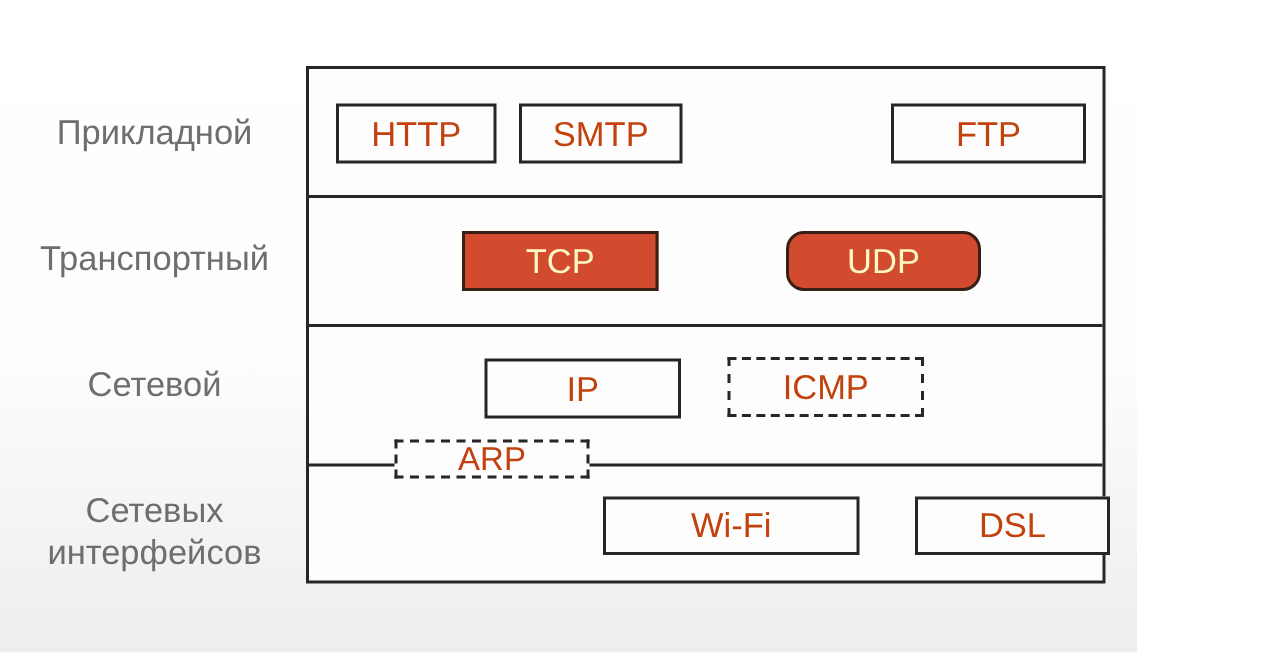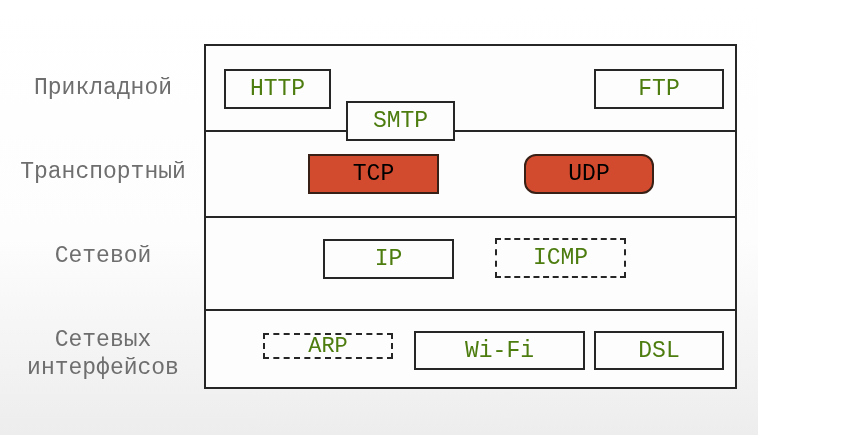--- a/index.html
+++ b/index.html
@@ -1,21 +1,21 @@
 <!DOCTYPE html>
 <html><head>
 <meta charset="utf-8">
 <style>
   html,body{margin:0;padding:0;background:#fff;}
   #stage{
     position:relative;
     width:758px;height:435px;
     overflow:hidden;
     background:linear-gradient(180deg,#ffffff 0%,#fdfdfd 55%,#ededed 100%);
-    font-family:Liberation Mono, monospace;
+    font-family:Liberation Sans, sans-serif;
   }
   
   .layer-label{
     position:absolute;left:0;width:206px;
     text-align:center;
     color:#6e6e6e;
     font-size:23px;line-height:28px;
     white-space:nowrap;
   }
   .layer-label.wrap{white-space:normal;padding:0 20px;box-sizing:border-box;}
@@ -31,55 +31,55 @@
     position:absolute;left:0;right:0;height:2px;
     background:var(--line);
   }
   .proto{
     position:absolute;
     display:flex;align-items:center;justify-content:center;
     box-sizing:border-box;
     height:40px;
     border:2px solid var(--line);
     background:#fdfdfd;
-    color:#4d7c0f;
+    color:#c2410c;
     font-size:23px;
   }
   .proto.dashed{border:2px dashed var(--line);}
   .proto.accent{
     background:var(--accent);
     border:2px solid #382016;
-    color:#000000;
+    color:#fef9c3;
   }
   .proto.bridge{height:26px;font-size:22px;z-index:2;}
 </style>
 </head>
 <body>
 
 <div id="stage" style="--accent: #d24b2e; --line: #262626;">
 
   <div class="layer-label" style="top:74px;">Прикладной</div>
   <div class="layer-label" style="top:158px;">Транспортный</div>
   <div class="layer-label" style="top:242px;">Сетевой</div>
   <div class="layer-label wrap" style="top:326px;">Сетевых интерфейсов</div>
 
   <div id="stack">
 
     <div class="divider" style="top:84px;"></div>
     <div class="divider" style="top:170px;"></div>
     <div class="divider" style="top:263px;"></div>
 
     <div class="proto" style="top:23px;left:18px;width:107px;">HTTP</div>
-    <div class="proto" style="top:23px;left:140px;width:109px;margin-top:32px;">SMTP</div>
+    <div class="proto" style="top:23px;left:140px;width:109px;">SMTP</div>
     <div class="proto" style="top:23px;left:388px;width:130px;">FTP</div>
 
     <div class="proto accent" style="top:108px;left:102px;width:131px;">TCP</div>
     <div class="proto accent" style="top:108px;left:318px;width:130px;border-radius:12px;">UDP</div>
 
     <div class="proto" style="top:193px;left:117px;width:131px;">IP</div>
-    <div class="proto dashed" style="top:192px;left:289px;width:131px;">ICMP</div>
+    <div class="proto dashed" style="top:192px;left:279px;width:131px;">ICMP</div>
 
-    <div class="proto dashed bridge" style="top:247px;left:57px;width:130px;margin-top:40px;">ARP</div>
+    <div class="proto dashed bridge" style="top:247px;left:57px;width:130px;">ARP</div>
 
-    <div class="proto" style="top:285px;left:208px;width:171px;height:39px;text-align:right;">Wi-Fi</div>
-    <div class="proto" style="top:285px;left:388px;width:130px;height:39px;">DSL</div>
+    <div class="proto" style="top:285px;left:196px;width:171px;height:39px;text-align:right;">Wi-Fi</div>
+    <div class="proto" style="top:285px;left:404px;width:130px;height:39px;">DSL</div>
   </div>
 </div>
 
 </body></html>

